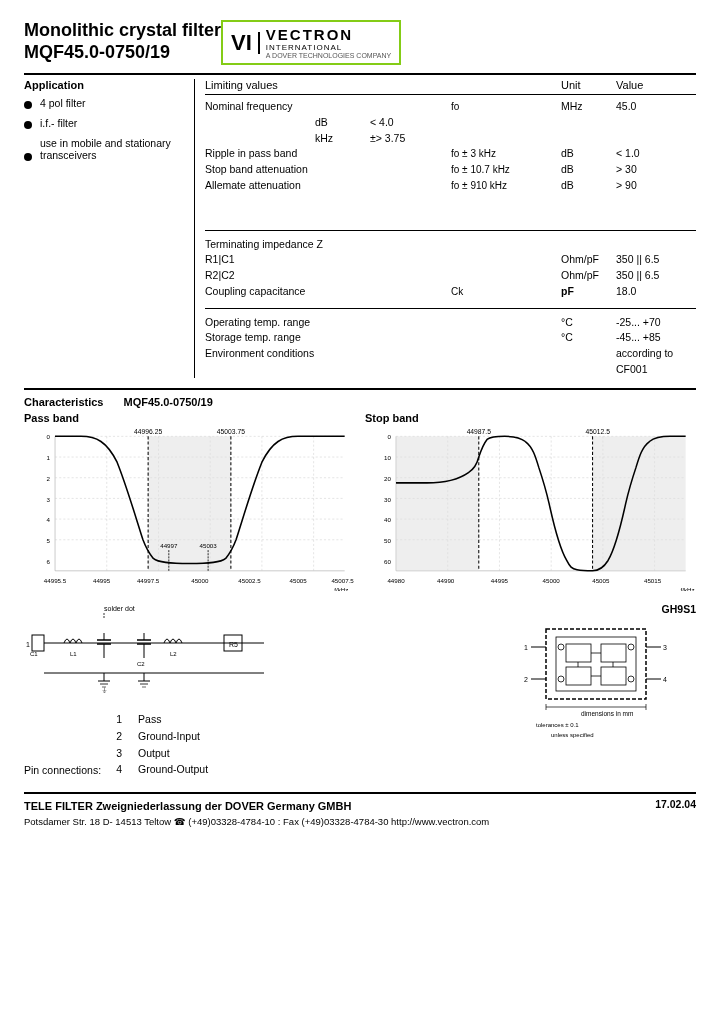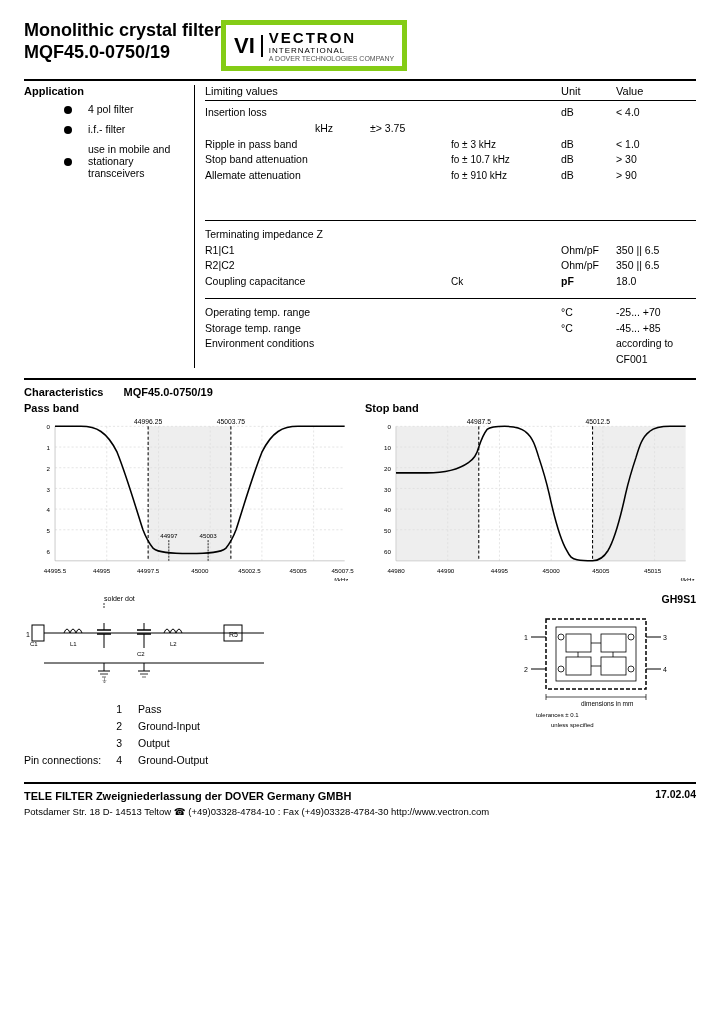--- a/index.html
+++ b/index.html
@@ -26,21 +26,21 @@
     }
     .header-title h2 {
       font-size: 18px;
       font-weight: bold;
       line-height: 1.2;
     }
     .logo-box {
       display: flex;
       align-items: center;
       gap: 6px;
-      border: 5px solid #84cc16;
+      border: 2px solid #84cc16;
       padding: 4px 8px;
     }
     .logo-vi {
       font-size: 22px;
       font-weight: bold;
       border-right: 2px solid #000;
       padding-right: 6px;
       line-height: 1;
     }
     .logo-text {
@@ -83,25 +83,24 @@
       flex-shrink: 0;
       padding-right: 10px;
     }
     .application-title {
       font-weight: bold;
       font-size: 11px;
       margin-bottom: 6px;
     }
     .app-item {
       display: flex;
-      align-items: center;
-      gap: 16px;
+      align-items: flex-end;
+      gap: 8px;
       margin-bottom: 8px;
       font-size: 10.5px;
-      margin-left: 40px;
     }
     .bullet {
       width: 8px;
       height: 8px;
       background: #000;
       border-radius: 50%;
       flex-shrink: 0;
       margin-top: 2px;
     }
 
@@ -284,21 +283,26 @@
   <div class="right-col">
 
     <div class="specs-header">
       <div class="col-param">Limiting values</div>
       <div class="col-cond"></div>
       <div class="col-unit">Unit</div>
       <div class="col-value">Value</div>
     </div>
 
     <div class="spec-row">
-      <div class="col-param">Insertion loss</div>
+      <div class="col-param">Nominal frequency</div>
+      <div class="col-cond">fo</div>
+      <div class="col-unit">MHz</div>
+      <div class="col-value">45.0</div>
+    </div>
+    <div class="spec-row">
       <div class="col-cond"></div>
       <div class="col-unit">dB</div>
       <div class="col-value">&lt; 4.0</div>
     </div>
     <div class="spec-row">
       <div class="col-cond"></div>
       <div class="col-unit">kHz</div>
       <div class="col-value">±&gt;  3.75</div>
     </div>
     <div class="spec-row">

